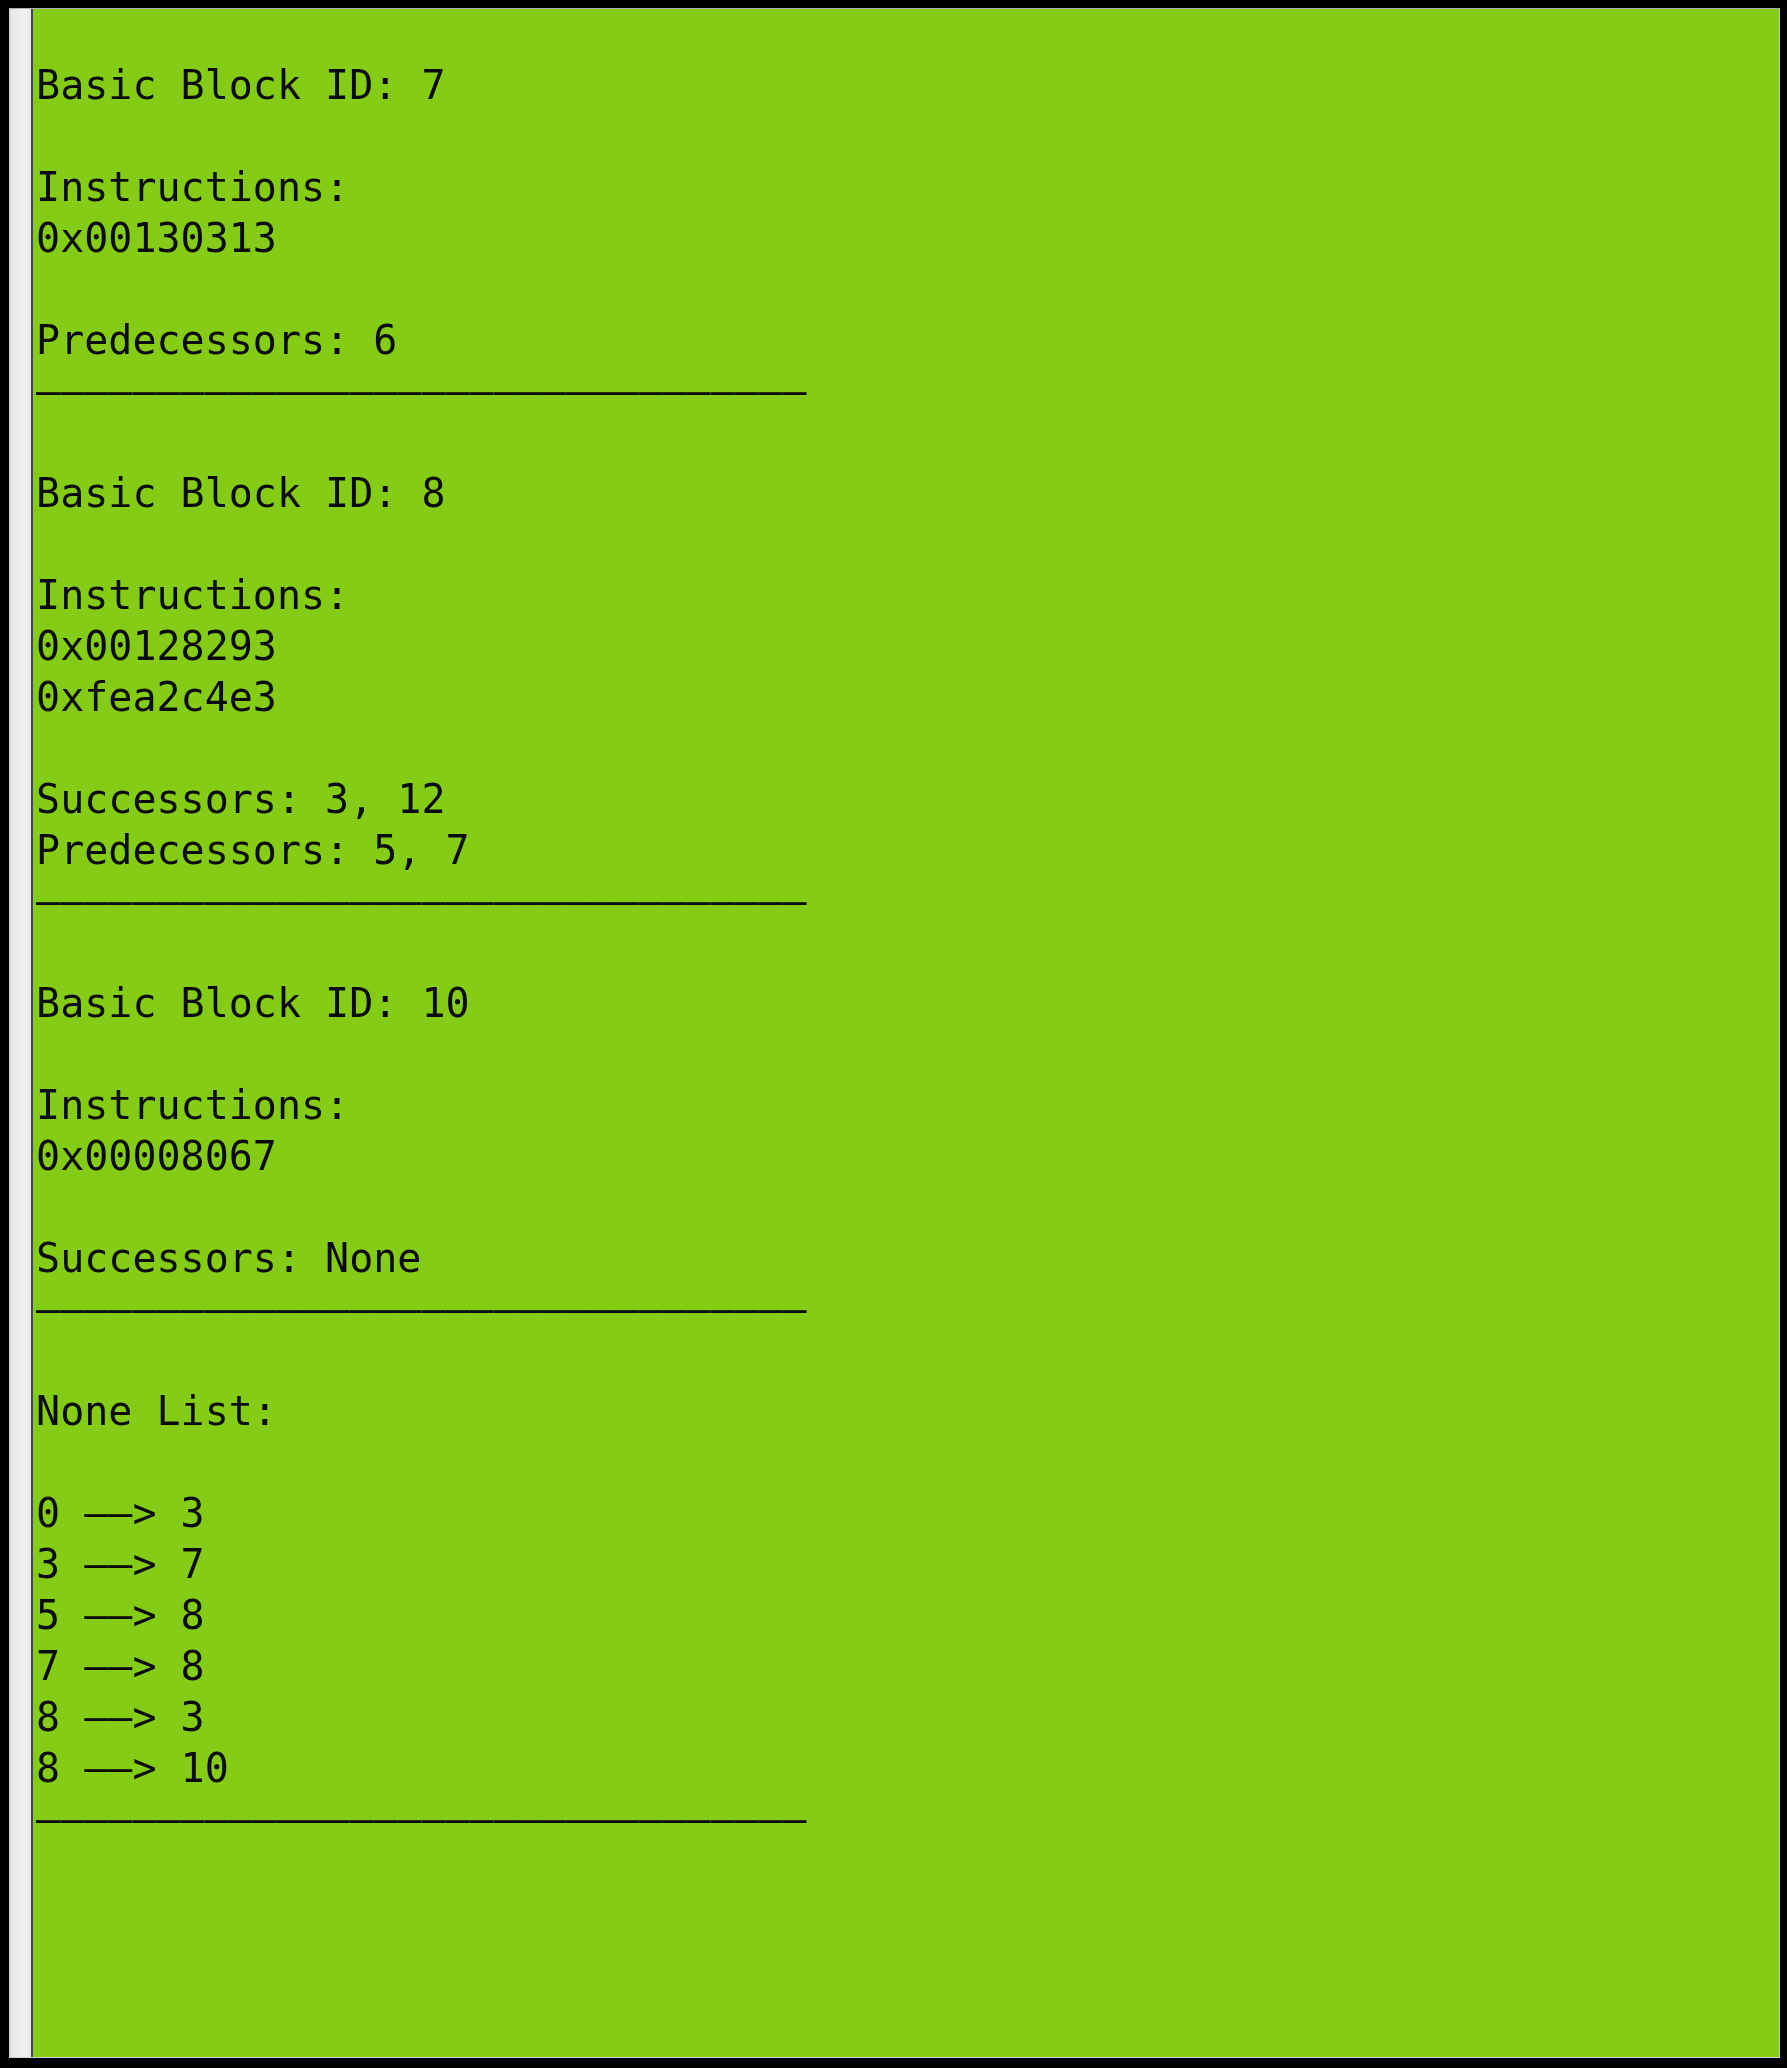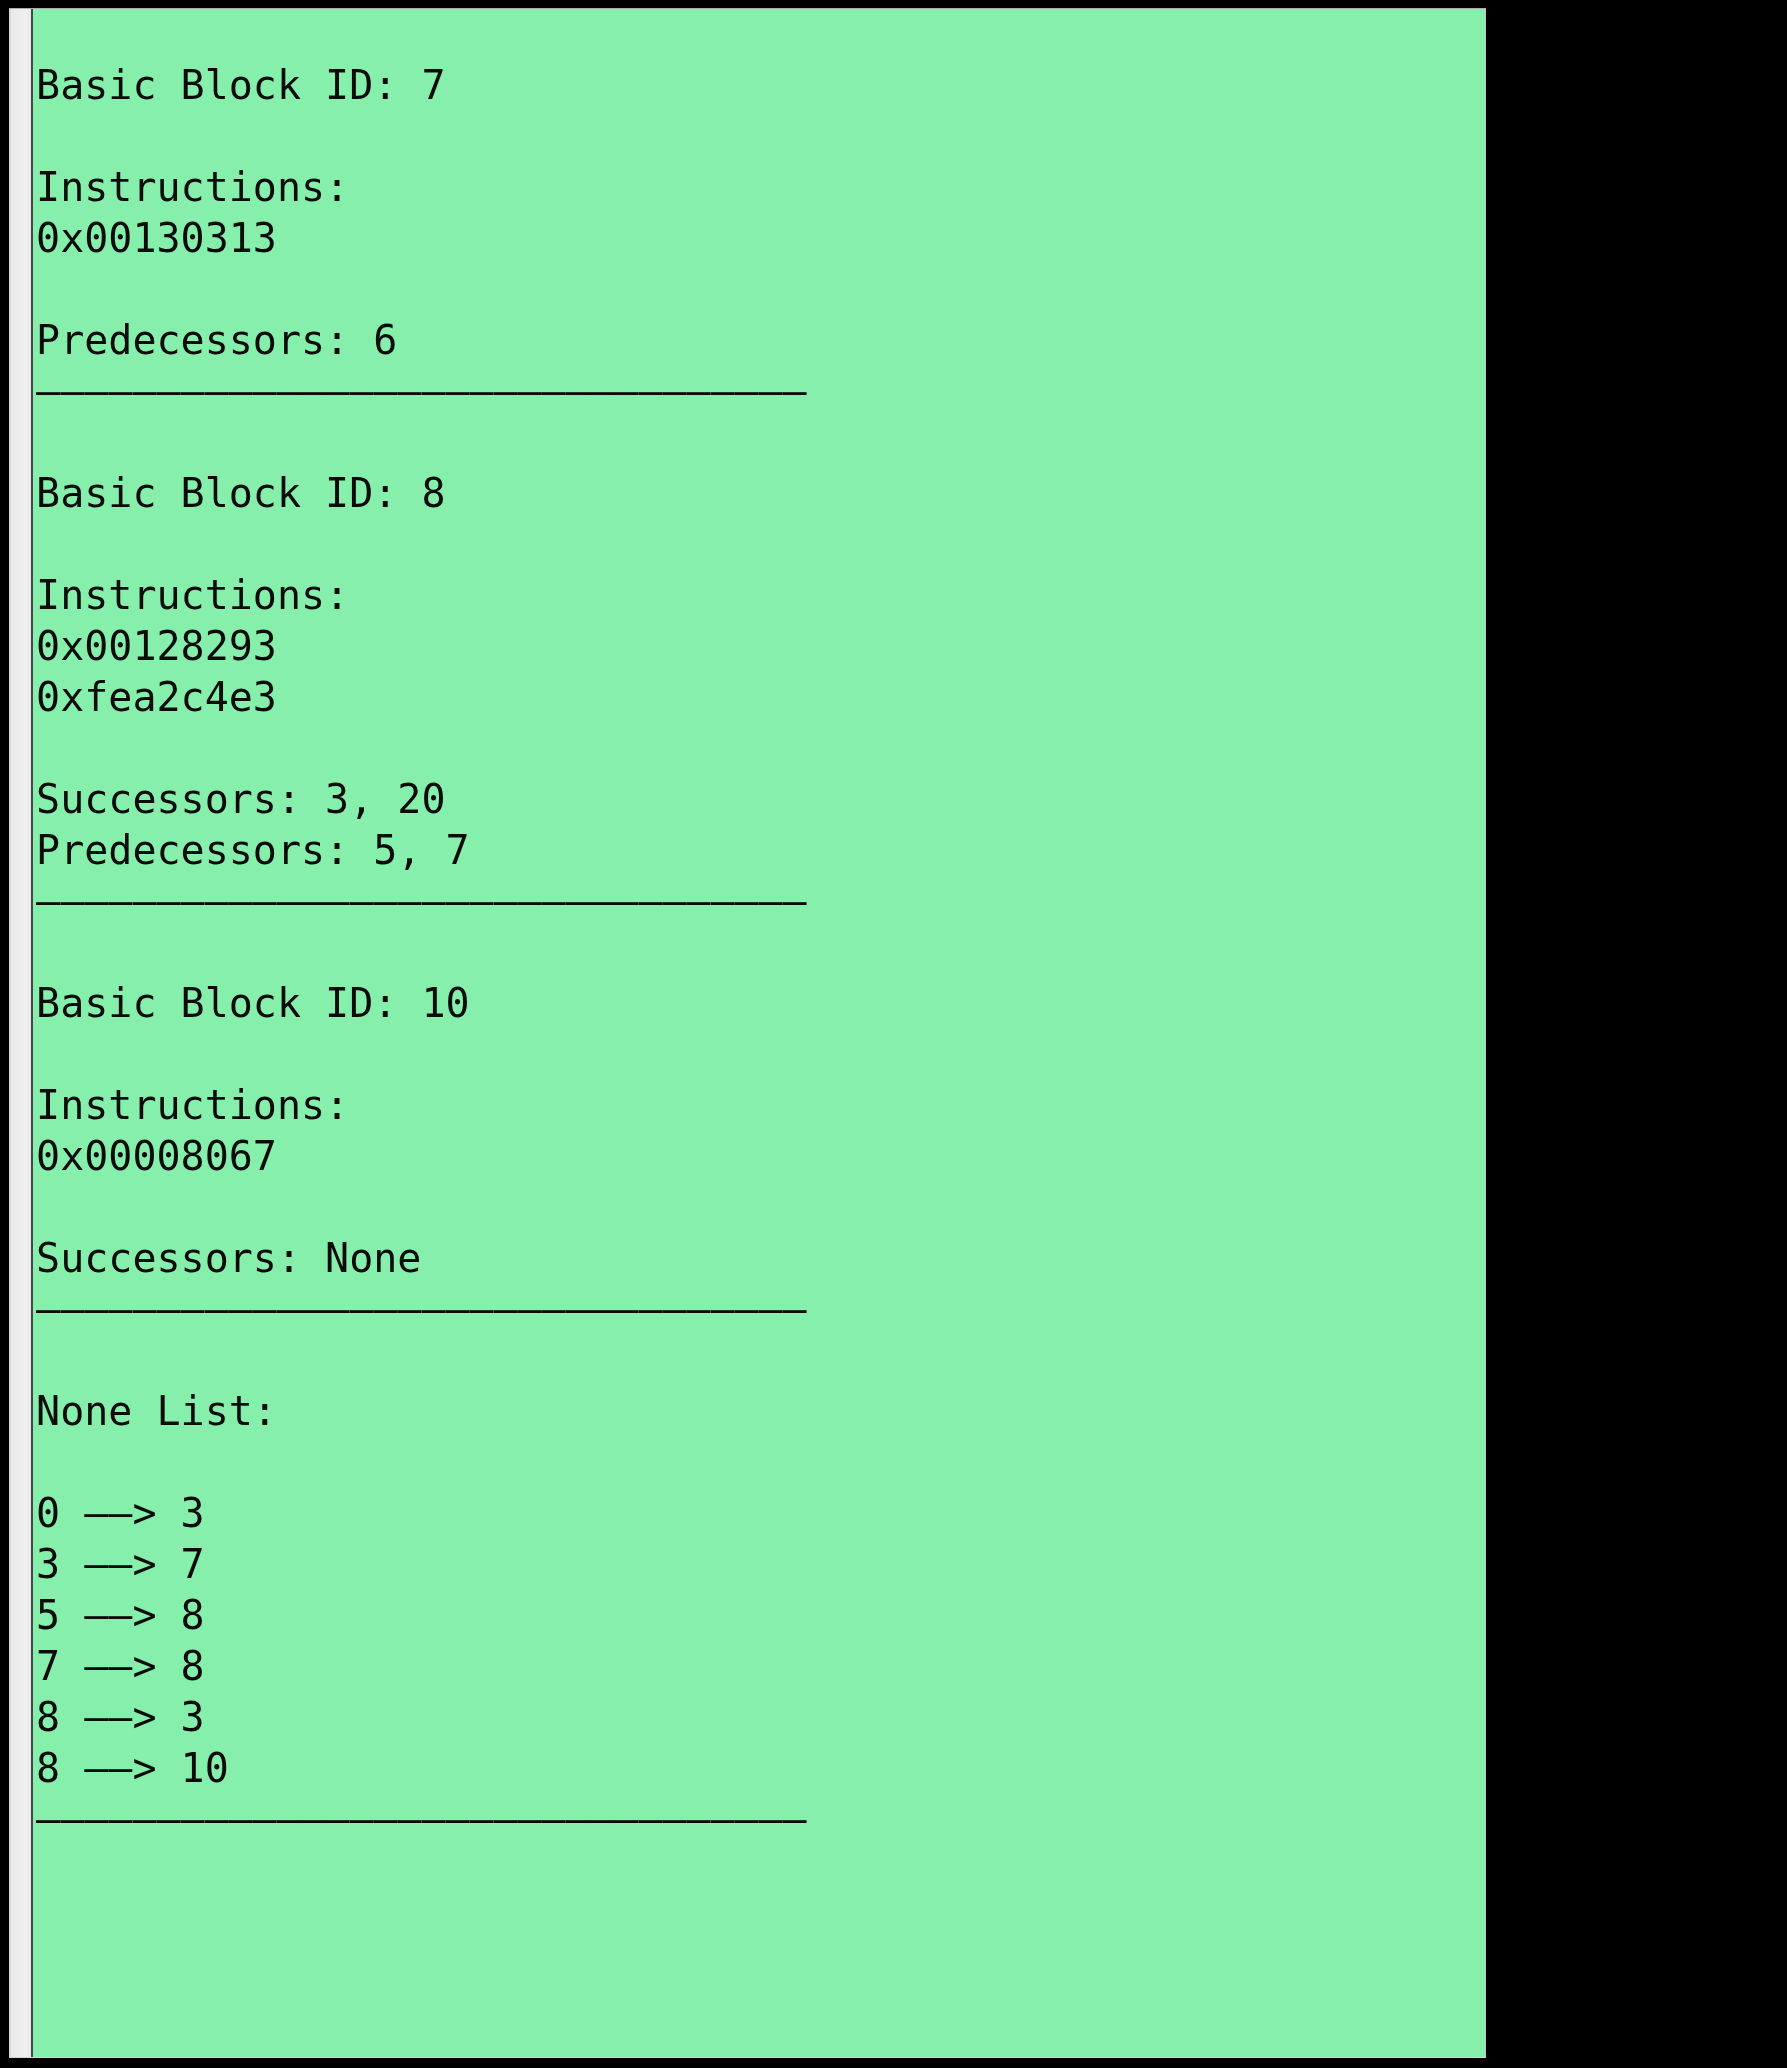--- a/index.html
+++ b/index.html
@@ -8,23 +8,23 @@
     width: 1787px;
     height: 2068px;
     background: #000000;
     overflow: hidden;
     font-family: "DejaVu Sans Mono", monospace;
   }
   .frame {
     position: absolute;
     left: 9.4px;
     top: 7.7px;
-    width: 1477px;
+    width: 1771px;
     height: 2050px;
-    background: #86efac;
+    background: #84cc16;
     border-top: 1.7px solid #adadad;
     border-right: 1.7px solid #c4c4c4;
     border-bottom: 0.9px solid #d5d5d5;
     box-sizing: border-box;
   }
   .scrollbar-track {
     position: absolute;
     left: 0;
     top: 0;
     bottom: 0;
@@ -64,21 +64,21 @@
       <div class="line"></div>
       <div class="line">Predecessors: 6</div>
       <div class="line">––––––––––––––––––––––––––––––––</div>
       <div class="line"></div>
       <div class="line">Basic Block ID: 8</div>
       <div class="line"></div>
       <div class="line">Instructions:</div>
       <div class="line">0x00128293</div>
       <div class="line">0xfea2c4e3</div>
       <div class="line"></div>
-      <div class="line">Successors: 3, 20</div>
+      <div class="line">Successors: 3, 12</div>
       <div class="line">Predecessors: 5, 7</div>
       <div class="line">––––––––––––––––––––––––––––––––</div>
       <div class="line"></div>
       <div class="line">Basic Block ID: 10</div>
       <div class="line"></div>
       <div class="line">Instructions:</div>
       <div class="line">0x00008067</div>
       <div class="line"></div>
       <div class="line">Successors: None</div>
       <div class="line">––––––––––––––––––––––––––––––––</div>

